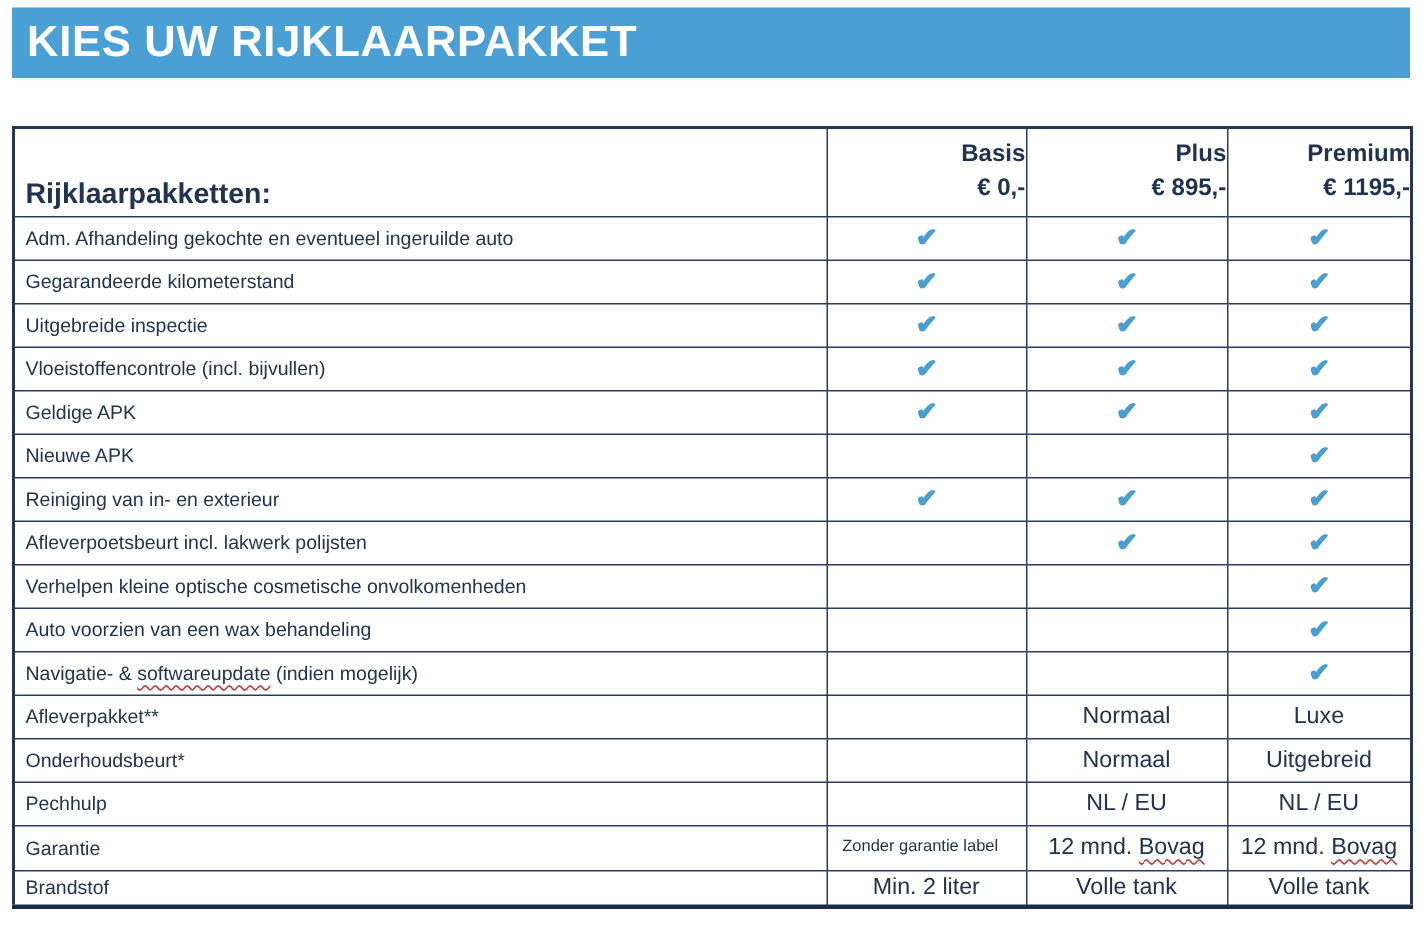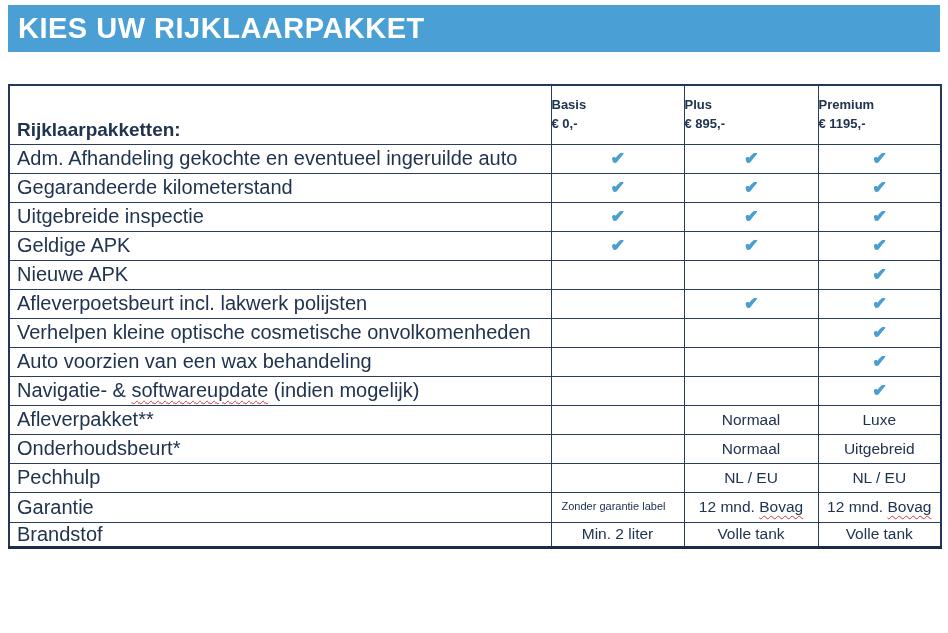--- a/index.html
+++ b/index.html
@@ -61,31 +61,31 @@
   tr.row-brandstof{ height: 24px; }
 
   th.corner-head {
     text-align: left;
     vertical-align: bottom;
     font-size: 19px;
     font-weight: bold;
     padding: 0 0 3px 7px;
   }
   th.col-head {
-    text-align: left;
-    vertical-align: middle;
-    font-size: 13px;
+    text-align: right;
+    vertical-align: middle;
+    font-size: 16px;
     font-weight: bold;
     line-height: 1.42;
   }
   th.col-head .pkg-price { display: block; font-weight: bold; }
 
   td.label-cell {
     text-align: left;
-    font-size: 20px;
+    font-size: 13px;
     padding-left: 7px;
     font-weight: normal;
   }
   td.check-cell {
     text-align: center;
     vertical-align: middle;
     color: #4A9FD0;
     font-weight: bold;
     font-size: 17px;
     text-shadow: 0.6px 0 0 #4A9FD0;
@@ -158,36 +158,48 @@
         <td class="check-cell">✔</td>
       </tr>
 
       <tr class="data-row">
         <td class="label-cell">Uitgebreide inspectie</td>
         <td class="check-cell">✔</td>
         <td class="check-cell">✔</td>
         <td class="check-cell">✔</td>
       </tr>
 
+      <tr class="data-row">
+        <td class="label-cell">Vloeistoffencontrole (incl. bijvullen)</td>
+        <td class="check-cell">✔</td>
+        <td class="check-cell">✔</td>
+        <td class="check-cell">✔</td>
+      </tr>
 
       <tr class="data-row">
         <td class="label-cell">Geldige APK</td>
         <td class="check-cell">✔</td>
         <td class="check-cell">✔</td>
         <td class="check-cell">✔</td>
       </tr>
 
 
       <tr class="data-row">
         <td class="label-cell">Nieuwe APK</td>
         <td class="empty-cell"></td>
         <td class="empty-cell"></td>
         <td class="check-cell">✔</td>
       </tr>
 
+      <tr class="data-row">
+        <td class="label-cell">Reiniging van in- en exterieur</td>
+        <td class="check-cell">✔</td>
+        <td class="check-cell">✔</td>
+        <td class="check-cell">✔</td>
+      </tr>
 
       <tr class="data-row">
         <td class="label-cell">Afleverpoetsbeurt incl. lakwerk polijsten</td>
         <td class="empty-cell"></td>
         <td class="check-cell">✔</td>
         <td class="check-cell">✔</td>
       </tr>
 
       <tr class="data-row">
         <td class="label-cell">Verhelpen kleine optische cosmetische onvolkomenheden</td>

